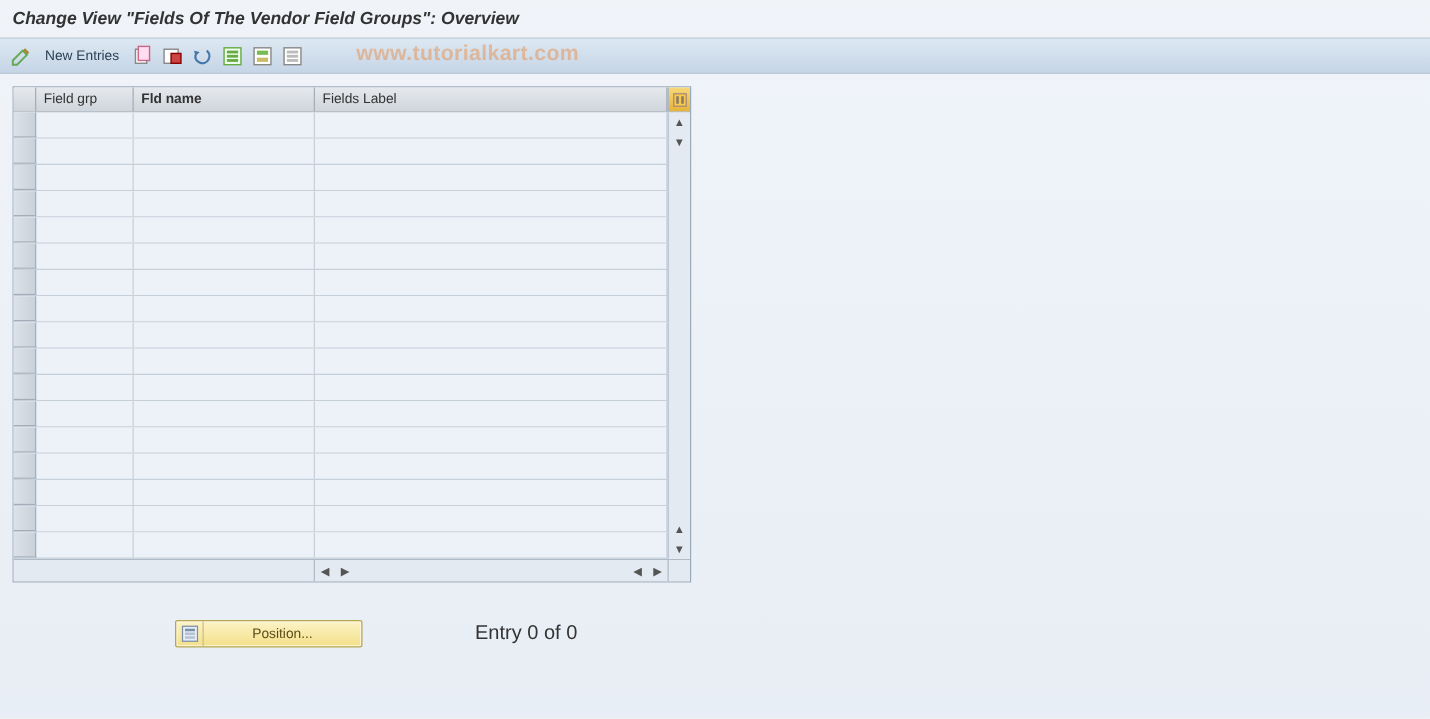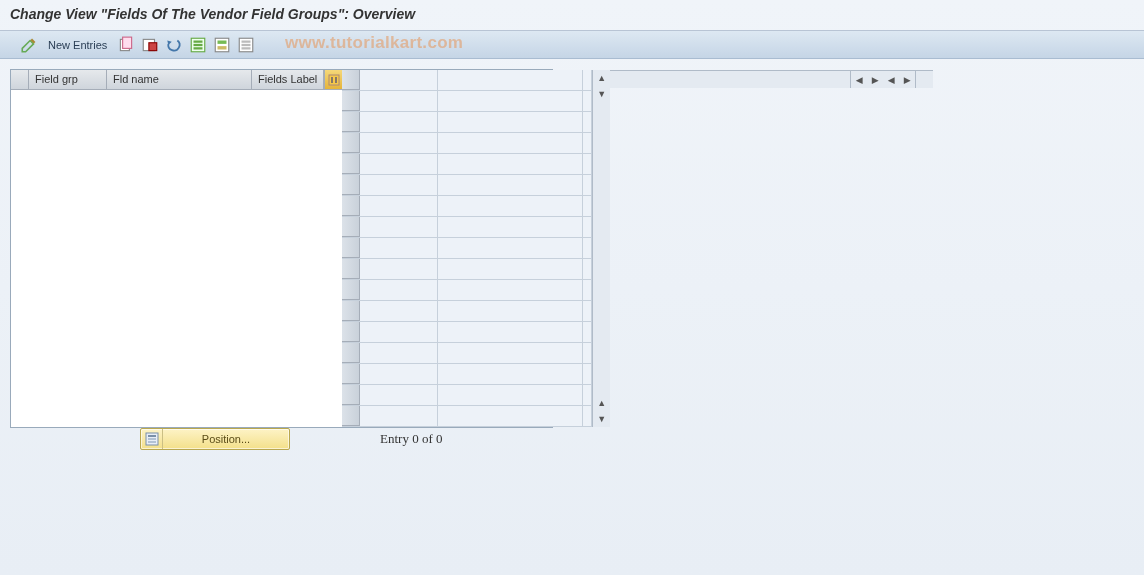--- a/index.html
+++ b/index.html
@@ -15,21 +15,21 @@
     .title-bar {
       padding: 6px 10px 8px 10px;
       font-style: italic;
       font-weight: bold;
       font-size: 14px;
       color: #333;
       border-bottom: 1px solid #b8c4d4;
     }
     .toolbar {
       background: linear-gradient(to bottom, #dde8f2 0%, #c5d5e6 100%);
-      padding: 4px 20px;
+      padding: 4px 8px;
       display: flex;
       align-items: center;
       gap: 6px;
       border-bottom: 1px solid #a9bcd1;
       position: relative;
       height: 28px;
     }
     .tb-icon {
       width: 18px;
       height: 18px;
@@ -55,20 +55,21 @@
       pointer-events: none;
     }
     .main-area {
       padding: 10px;
     }
     .grid-wrapper {
       border: 1px solid #9ab;
       width: 543px;
       background: #fff;
       display: flex;
+      flex-direction: column;
     }
     .grid-header-row {
       display: flex;
       background: linear-gradient(to bottom, #e6e9ec 0%, #cfd5dc 100%);
       border-bottom: 1px solid #a5adb8;
       height: 20px;
     }
     .sel-col {
       width: 18px;
       min-width: 18px;
@@ -77,21 +78,21 @@
     }
     .hdr-cell {
       padding: 3px 6px;
       border-right: 1px solid #a5adb8;
       color: #333;
       font-size: 11px;
       white-space: nowrap;
       overflow: hidden;
     }
     .col1 { width: 78px; }
-    .col2 { width: 145px; }
+    .col2 { width: 145px; font-weight: bold; }
     .col3 { flex: 1; }
     .config-col {
       width: 18px;
       min-width: 18px;
       background: linear-gradient(to bottom, #f5d87a, #e5b43a);
       border-left: 1px solid #a5adb8;
       display: flex;
       align-items: center;
       justify-content: center;
     }
@@ -156,20 +157,21 @@
       justify-content: center;
       font-size: 9px;
       color: #555;
       cursor: pointer;
     }
     .hscroll-track { flex: 1; }
     .hscroll-right-block { width: 18px; border-left:1px solid #b0bbc8; }
     .footer-row {
       display: flex;
       align-items: center;
+      margin-top: 30px;
       padding-left: 130px;
       gap: 90px;
     }
     .position-btn {
       width: 150px;
       height: 22px;
       background: linear-gradient(to bottom, #fdf3c6, #f3e08a);
       border: 1px solid #b9a74f;
       border-radius: 2px;
       display: flex;
@@ -186,22 +188,21 @@
       justify-content: center;
     }
     .position-btn .pb-label {
       flex: 1;
       text-align: center;
       color: #5b4d18;
       font-size: 11px;
     }
     .entry-text {
       color: #333;
-      font-size: 13px;
-      font-family: Liberation Serif, serif;
+      font-size: 16px;
     }
   </style>
 </head>
 <body>
 
 <div class="title-bar">
   <span>Change View "Fields Of The Vendor Field Groups": Overview</span>
 </div>
 
 <div class="toolbar">

